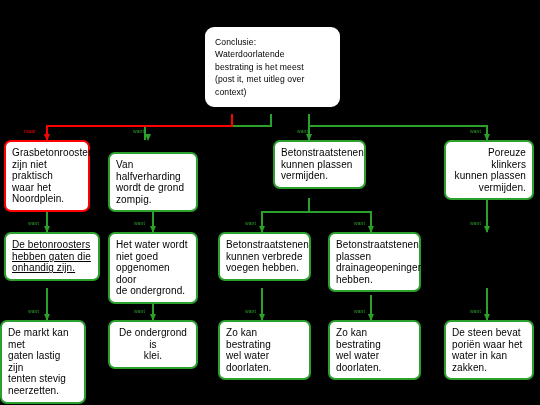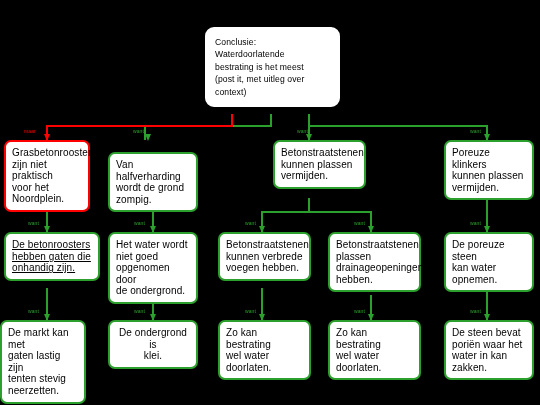--- a/index.html
+++ b/index.html
@@ -104,37 +104,37 @@
   </div>
 
   <div class="edge-label red" style="left:24px;top:128px;">maar</div>
   <div class="edge-label" style="left:133px;top:128px;">want</div>
   <div class="edge-label" style="left:297px;top:128px;">want</div>
   <div class="edge-label" style="left:470px;top:128px;">want</div>
 
   <div class="node red" style="left:4px;top:140px;width:86px;">
     <div>Grasbetonroosters</div>
     <div>zijn niet praktisch</div>
-    <div>voor het</div>
+    <div>waar het</div>
     <div>Noordplein.</div>
   </div>
 
   <div class="node" style="left:108px;top:152px;width:90px;">
     <div>Van halfverharding</div>
     <div>wordt de grond</div>
     <div>zompig.</div>
   </div>
 
   <div class="node" style="left:273px;top:140px;width:93px;">
     <div>Betonstraatstenen</div>
     <div>kunnen plassen</div>
     <div>vermijden.</div>
   </div>
 
-  <div class="node" style="left:444px;top:140px;width:90px;">
+  <div class="node" style="left:444px;top:140px;width:90px;text-align:right;">
     <div>Poreuze klinkers</div>
     <div>kunnen plassen</div>
     <div>vermijden.</div>
   </div>
 
   <div class="edge-label" style="left:28px;top:220px;">want</div>
   <div class="edge-label" style="left:134px;top:220px;">want</div>
   <div class="edge-label" style="left:245px;top:220px;">want</div>
   <div class="edge-label" style="left:354px;top:220px;">want</div>
   <div class="edge-label" style="left:470px;top:220px;">want</div>
@@ -158,25 +158,20 @@
     <div>voegen hebben.</div>
   </div>
 
   <div class="node" style="left:328px;top:232px;width:93px;">
     <div>Betonstraatstenen</div>
     <div>plassen</div>
     <div>drainageopeningen</div>
     <div>hebben.</div>
   </div>
 
-  <div class="node" style="left:444px;top:232px;width:90px;">
-    <div>De poreuze steen</div>
-    <div>kan water</div>
-    <div>opnemen.</div>
-  </div>
 
   <div class="edge-label" style="left:28px;top:308px;">want</div>
   <div class="edge-label" style="left:134px;top:308px;">want</div>
   <div class="edge-label" style="left:245px;top:308px;">want</div>
   <div class="edge-label" style="left:354px;top:308px;">want</div>
   <div class="edge-label" style="left:470px;top:308px;">want</div>
 
   <div class="node" style="left:0;top:320px;width:86px;">
     <div>De markt kan met</div>
     <div>gaten lastig zijn</div>

